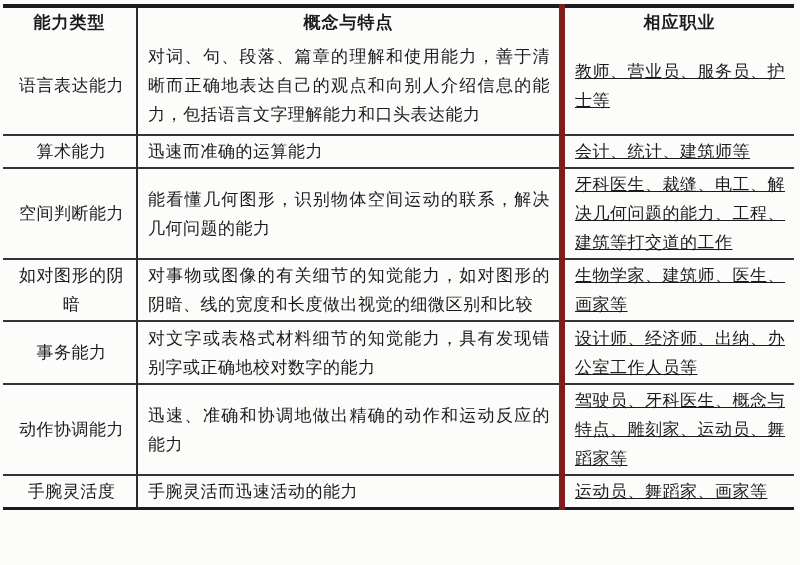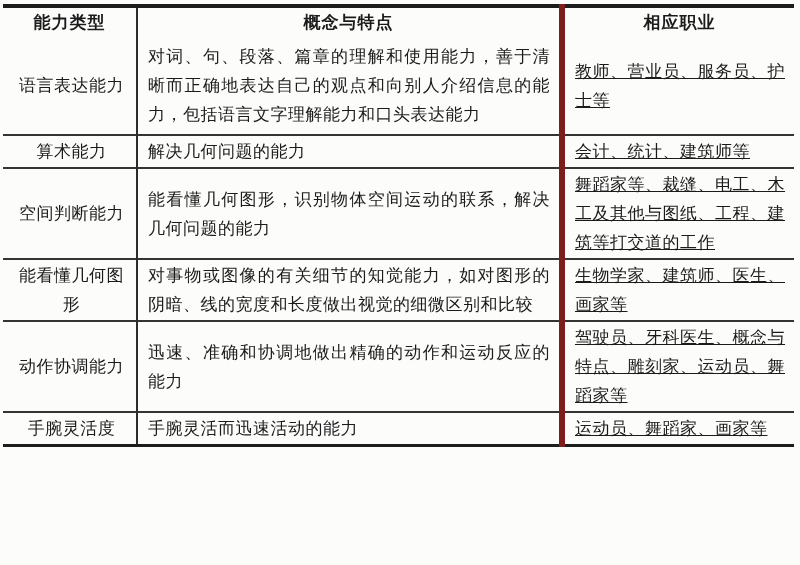--- a/index.html
+++ b/index.html
@@ -84,32 +84,37 @@
       </tr>
     </thead>
     <tbody>
       <tr class="r1">
         <td class="col1">语言表达能力</td>
         <td class="col2">对词、句、段落、篇章的理解和使用能力，善于清晰而正确地表达自己的观点和向别人介绍信息的能力，包括语言文字理解能力和口头表达能力</td>
         <td class="col3">教师、营业员、服务员、护士等</td>
       </tr>
       <tr class="r2">
         <td class="col1">算术能力</td>
-        <td class="col2">解决几何问题的能力</td>
+        <td class="col2">迅速而准确的运算能力</td>
         <td class="col3">会计、统计、建筑师等</td>
       </tr>
       <tr class="r3">
         <td class="col1">空间判断能力</td>
         <td class="col2">能看懂几何图形，识别物体空间运动的联系，解决几何问题的能力</td>
-        <td class="col3">舞蹈家等、裁缝、电工、木工及其他与图纸、工程、建筑等打交道的工作</td>
+        <td class="col3">牙科医生、裁缝、电工、解决几何问题的能力、工程、建筑等打交道的工作</td>
       </tr>
       <tr class="r4">
-        <td class="col1">能看懂几何图形</td>
+        <td class="col1">如对图形的阴暗</td>
         <td class="col2">对事物或图像的有关细节的知觉能力，如对图形的阴暗、线的宽度和长度做出视觉的细微区别和比较</td>
         <td class="col3">生物学家、建筑师、医生、画家等</td>
+      </tr>
+      <tr class="r5">
+        <td class="col1">事务能力</td>
+        <td class="col2">对文字或表格式材料细节的知觉能力，具有发现错别字或正确地校对数字的能力</td>
+        <td class="col3">设计师、经济师、出纳、办公室工作人员等</td>
       </tr>
       <tr class="r6">
         <td class="col1">动作协调能力</td>
         <td class="col2">迅速、准确和协调地做出精确的动作和运动反应的能力</td>
         <td class="col3">驾驶员、牙科医生、概念与特点、雕刻家、运动员、舞蹈家等</td>
       </tr>
       <tr class="r8">
         <td class="col1">手腕灵活度</td>
         <td class="col2">手腕灵活而迅速活动的能力</td>
         <td class="col3">运动员、舞蹈家、画家等</td>

